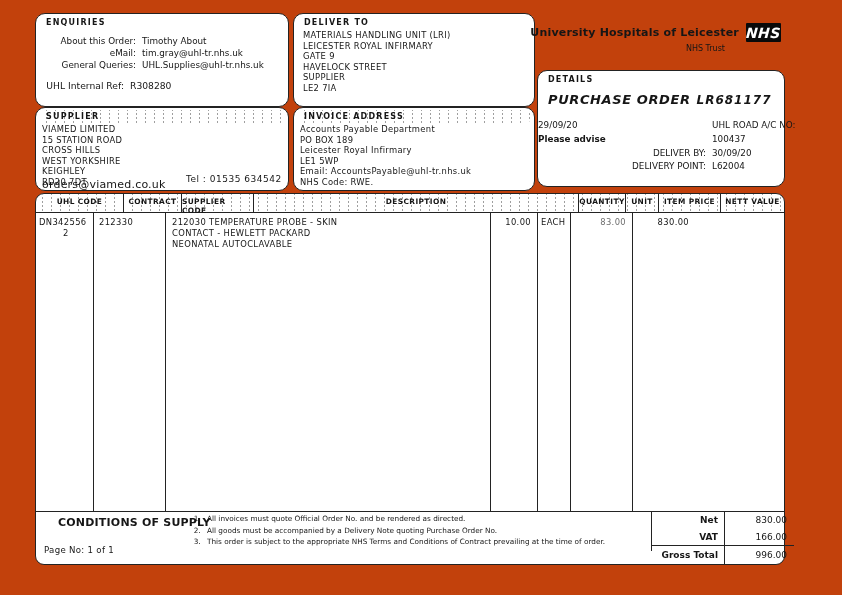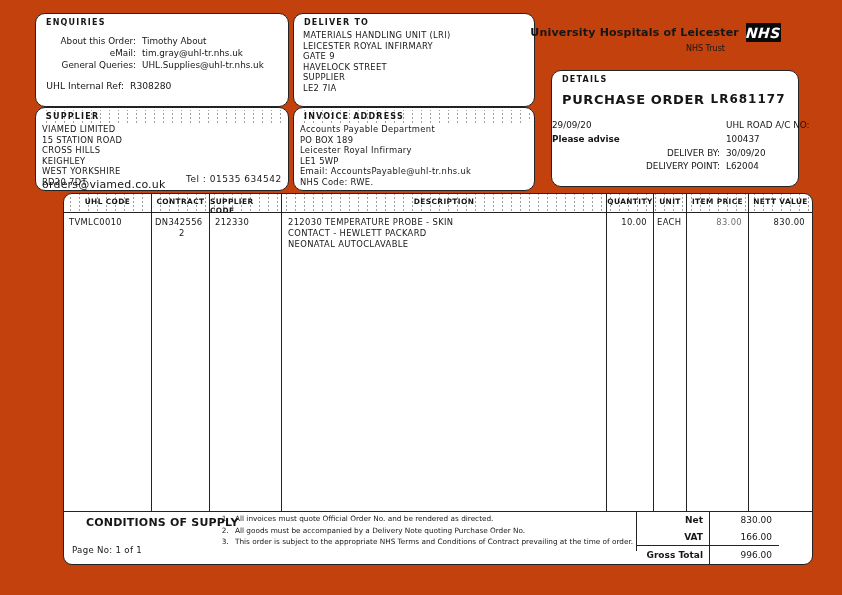--- a/index.html
+++ b/index.html
@@ -13,21 +13,21 @@
   .hdr-band .box-title{padding:0 0 0 6px;}
 
   
   .kv{display:grid;grid-template-columns:100px 1fr;column-gap:6px;font-size:8.8px;line-height:12px;}
   .kv .lbl{text-align:right;white-space:nowrap;}
   .kv .val{text-align:left;white-space:nowrap;}
 
   .addr-lines{font-size:8.4px;line-height:10.6px;letter-spacing:.3px;padding:3px 0 0 9px;}
 
   
-  .po-row{display:flex;align-items:flex-start;gap:6px;padding:8px 0 0 10px;}
+  .po-row{display:flex;align-items:flex-end;gap:6px;padding:8px 0 0 10px;font-style:italic;}
   .po-title{font-size:13px;font-weight:bold;letter-spacing:.6px;}
   .po-number{font-size:12px;font-weight:bold;letter-spacing:1px;}
   .det-kv{display:grid;grid-template-columns:168px 1fr;column-gap:6px;font-size:8.8px;
           line-height:13.8px;margin-top:12px;}
   .det-kv .lbl{text-align:right;white-space:nowrap;}
   .det-kv .val{white-space:nowrap;}
   .bold{font-weight:bold;}
 
   
   .thead{display:flex;height:18px;border-bottom:1.4px solid #232323;border-radius:9px 9px 0 0;}
@@ -45,21 +45,21 @@
   .td.c-unit{padding-left:3px;} .td.c-prc{text-align:right;padding-right:6px;color:#6e6e6e;}
   .td.c-net{text-align:right;padding-right:7px;}
   .con-2{padding-left:24px;}
   .body-sep{position:absolute;left:0;top:317px;width:748px;border-top:1.4px solid #232323;}
 
   .cond-title{position:absolute;left:22px;top:322px;font-size:11px;font-weight:bold;letter-spacing:.2px;}
   .cond-list{position:absolute;left:152px;top:321px;width:432px;}
   .cond-list ol{margin:0;padding-left:15px;font-size:7.3px;line-height:8.9px;}
   .cond-list li{margin-bottom:2.6px;padding-left:4px;}
 
-  .totals{position:absolute;left:572px;top:317px;width:142px;height:40px;border-left:1.4px solid #232323;}
+  .totals{position:absolute;left:615px;top:317px;width:142px;height:40px;border-left:1.4px solid #232323;}
   .totals .trow{display:flex;height:17px;align-items:center;}
   .totals .trow.gross{border-top:1.4px solid #232323;height:17.5px;}
   .totals .tlbl{width:66px;text-align:right;font-size:9px;font-weight:bold;padding-right:6px;
                 border-right:1.4px solid #232323;align-self:stretch;display:flex;
                 align-items:center;justify-content:flex-end;}
   .totals .tval{flex:1;text-align:right;font-size:9px;padding-right:7px;}
 
   .page-no{position:absolute;left:8px;top:351px;font-size:8.6px;letter-spacing:.3px;}
 
   
@@ -112,21 +112,21 @@
   <div class="brand">
     <div class="brand-row">
       <div class="brand-org">University Hospitals of Leicester</div>
       <div class="nhs-logo">
           <span>NHS</span>
         </div>
     </div>
     <div class="brand-trust">NHS Trust</div>
   </div>
 
-  <div class="box" style="left:551px;top:70px;width:246px;height:115px;">
+  <div class="box" style="left:537px;top:70px;width:246px;height:115px;">
     <div class="box-title">DETAILS</div>
     <div class="po-row">
       <div class="po-title">PURCHASE ORDER</div>
       <div class="po-number">LR681177</div>
     </div>
     <div class="det-kv">
       <div class="val">29/09/20</div>
       <div class="lbl">UHL ROAD A/C NO:</div>
       <div class="val bold">Please advise</div>
       <div class="val">100437</div>
@@ -138,57 +138,56 @@
   </div>
 
   <div class="box" style="left:35px;top:107px;width:252px;height:82px;">
     <div class="hdr-band dither">
       <div class="box-title">SUPPLIER</div>
     </div>
     <div class="addr-lines" style="padding-left:6px;padding-top:1px;">
       <div>VIAMED LIMITED</div>
       <div>15 STATION ROAD</div>
       <div>CROSS HILLS</div>
+      <div>WEST YORKSHIRE</div>
       <div>KEIGHLEY</div>
-      <div>WEST YORKSHIRE</div>
       <div>BD20 7DT</div>
     </div>
     <div class="tel">Tel : 01535 634542</div>
     <div class="sup-email">orders@viamed.co.uk</div>
   </div>
 
   <div class="box" style="left:293px;top:107px;width:240px;height:82px;">
     <div class="hdr-band dither">
       <div class="box-title">INVOICE ADDRESS</div>
     </div>
     <div class="addr-lines" style="padding-left:6px;padding-top:1px;">
       <div>Accounts Payable Department</div>
       <div>PO BOX 189</div>
       <div>Leicester Royal Infirmary</div>
       <div>LE1 5WP</div>
       <div>Email: AccountsPayable@uhl-tr.nhs.uk</div>
       <div>NHS Code: RWE.</div>
     </div>
   </div>
 
-  <div class="box" style="left:35px;top:193px;width:748px;height:370px;border-radius:9px;margin-left:28px;">
+  <div class="box" style="left:35px;top:193px;width:748px;height:370px;border-radius:9px;">
 
     <div class="thead dither">
       <div class="th c-uhl">UHL CODE</div>
       <div class="th c-con">CONTRACT</div>
       <div class="th c-sup">SUPPLIER CODE</div>
       <div class="th c-des">DESCRIPTION</div>
       <div class="th c-qty">QUANTITY</div>
       <div class="th c-unit">UNIT</div>
       <div class="th c-prc">ITEM PRICE</div>
       <div class="th c-net no-r">NETT VALUE</div>
     </div>
 
     <div class="tbody">
-      <div class="td c-uhl">TVMLC0010</div>
       <div class="td c-con">
         <div>DN342556</div>
         <div class="con-2">2</div>
       </div>
       <div class="td c-sup">212330</div>
       <div class="td c-des">
         <div>212030 TEMPERATURE PROBE - SKIN</div>
         <div>CONTACT - HEWLETT PACKARD</div>
         <div>NEONATAL AUTOCLAVABLE</div>
       </div>

